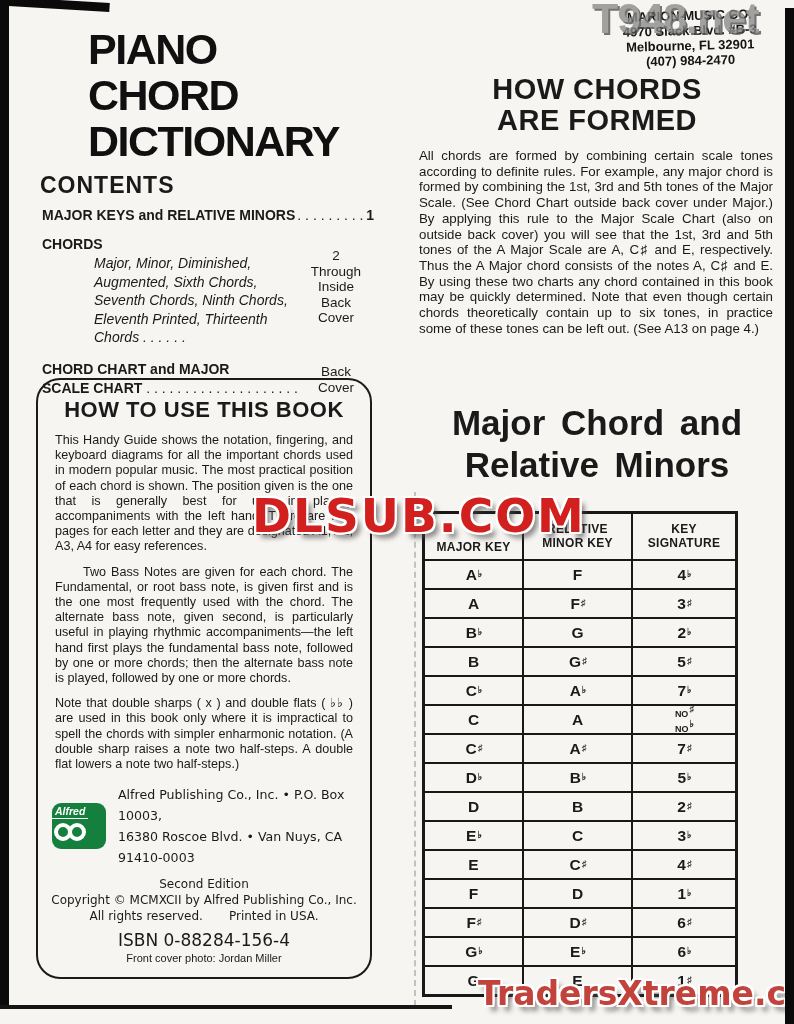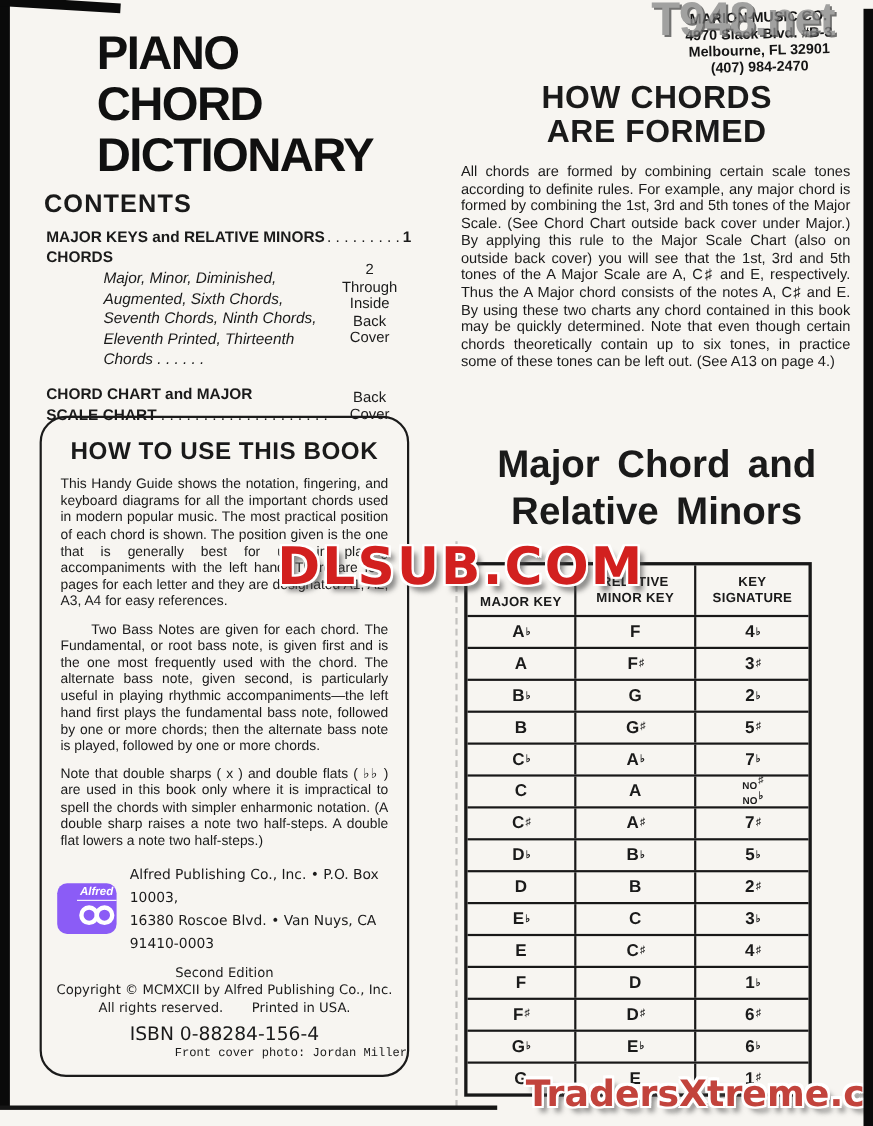--- a/index.html
+++ b/index.html
@@ -16,45 +16,45 @@
         border-left:2px dashed rgba(60,60,60,.28);z-index:1;}
 
   
   .title{position:absolute;left:88px;top:26px;font-size:43px;font-weight:bold;line-height:46px;
          letter-spacing:-1.5px;color:#101010;}
   .contents-h{position:absolute;left:40px;top:172px;width:332px;
               font-size:23px;font-weight:bold;letter-spacing:1px;}
   .toc{position:absolute;left:42px;top:207px;width:332px;font-size:14px;}
   .toc-row1{display:flex;font-weight:bold;white-space:nowrap;align-items:baseline;}
   .toc-row1 .dots{flex:1;overflow:hidden;margin:0 2px;font-weight:normal;}
-  .toc-chords{margin-top:2px;display:flex;}
+  .toc-chords{margin-top:13px;display:flex;}
   .toc-main{flex:1;}
   .toc-label{font-weight:bold;}
   .toc-sub{font-style:italic;padding-left:52px;line-height:18.5px;margin-top:2px;}
   .toc-pages{width:76px;text-align:center;font-size:13.5px;line-height:15.5px;padding-top:12px;}
   .toc-chart{margin-top:13px;display:flex;align-items:center;}
   .toc-chart .toc-pages{padding-top:3px;line-height:16px;}
   .toc-chart-line{font-weight:bold;line-height:19px;white-space:nowrap;}
 
   .box{position:absolute;left:36px;top:378px;width:336px;height:601px;box-sizing:border-box;
        border:2.5px solid #1b1b1b;border-radius:24px;overflow:hidden;z-index:2;}
   .box-h{margin-top:17px;text-align:center;font-size:22px;font-weight:bold;letter-spacing:.5px;}
   .box p{margin:10px 17px 0;font-size:12.6px;line-height:15.2px;text-align:justify;}
   .box p.indent{text-indent:28px;}
   .pub{margin:12px 14px 0;display:flex;align-items:center;gap:12px;}
-  .alfred{width:54px;height:46px;background:#8b5cf6;border-radius:9px;color:#fff;flex:0 0 auto;
-          display:flex;flex-direction:column;align-items:flex-end;padding-top:3px;box-sizing:border-box;}
+  .alfred{width:54px;height:46px;background:#15803d;border-radius:9px;color:#fff;flex:0 0 auto;
+          display:flex;flex-direction:column;align-items:flex-start;padding-top:3px;box-sizing:border-box;}
   .alfred-name{font-size:10.5px;font-weight:bold;font-style:italic;border-bottom:1.5px solid #fff;
                padding:0 3px 1px;line-height:11px;}
   .pub-addr{font-size:12.6px;line-height:21px;font-family:"DejaVu Sans",sans-serif;}
   .edition{margin-top:8px;text-align:center;font-size:12px;line-height:16px;
            font-family:"DejaVu Sans",sans-serif;}
   .rights-line{display:flex;justify-content:center;gap:26px;}
   .isbn{margin-top:6px;text-align:center;font-size:17px;font-family:"DejaVu Sans",sans-serif;}
-  .photo{margin-top:2px;text-align:right;font-size:11px;font-family:Liberation Mono, monospace;}
+  .photo{margin-top:2px;text-align:center;font-size:11px;font-family:Liberation Sans, sans-serif;}
 
   
   .stamp{position:absolute;left:604px;top:8px;width:172px;text-align:center;font-size:13px;
          font-weight:bold;line-height:15px;transform:rotate(-1.5deg);color:#141414;z-index:3;}
   .wm-top{position:absolute;left:592px;top:-6px;font-size:43px;font-weight:bold;letter-spacing:-1px;
           color:#8a8a8a;opacity:.78;z-index:4;white-space:nowrap;text-shadow:2px 2px 0 #4f4f4f;}
   .rheading{position:absolute;left:418px;top:74px;width:358px;text-align:center;font-size:29px;
             font-weight:bold;line-height:31px;letter-spacing:.5px;}
   .rbody{position:absolute;left:419px;top:148px;width:354px;font-size:13.3px;line-height:15.7px;
          text-align:justify;}

